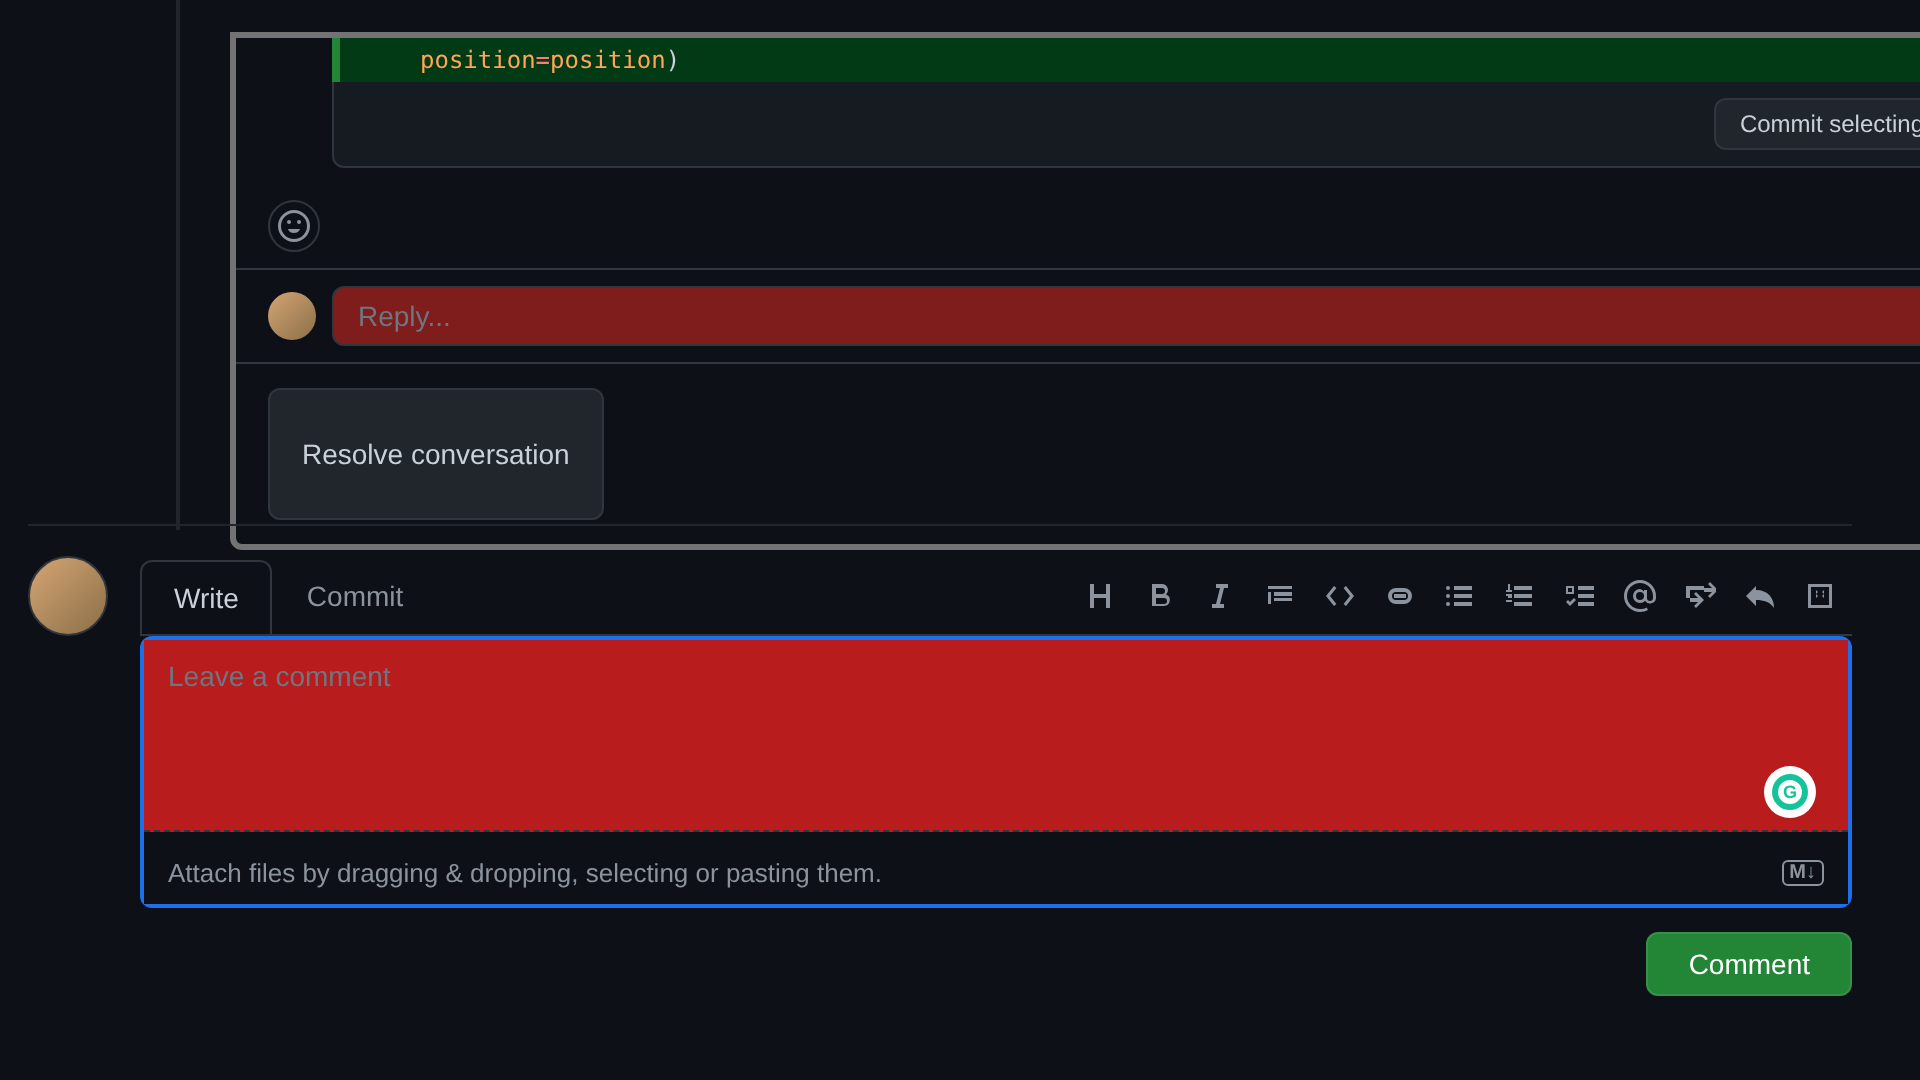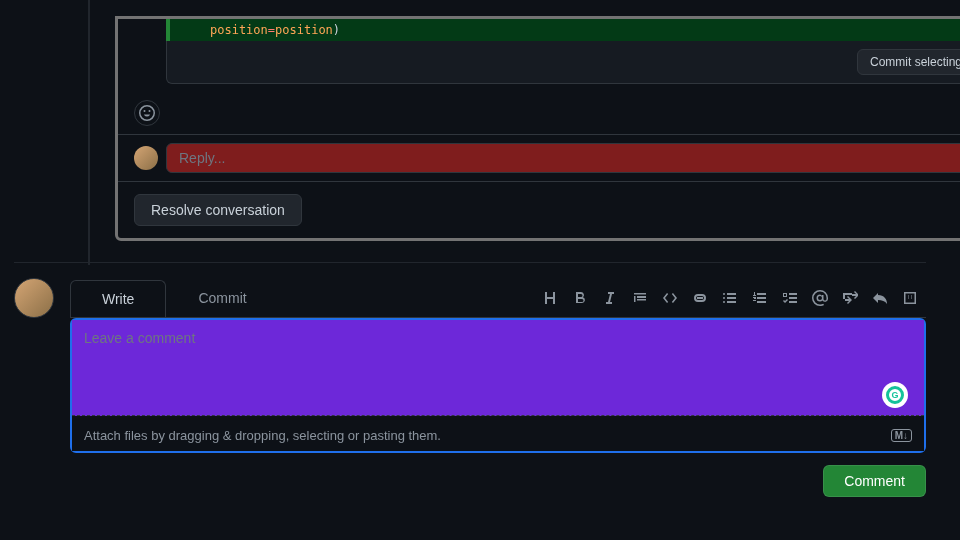--- a/index.html
+++ b/index.html
@@ -11,35 +11,35 @@
 .suggestion-footer { background: #161b22; border: 1px solid #30363d; border-top: none; border-radius: 0 0 6px 6px; padding: 8px; display: flex; justify-content: flex-end; }
 .commit-btn { background: #21262d; border: 1px solid #30363d; border-radius: 6px; padding: 5px 24px 5px 12px; color: #c9d1d9; font-size: 12px; font-weight: 500; cursor: pointer; position: relative; }
 .commit-btn::after { content: ""; position: absolute; right: 8px; top: 50%; transform: translateY(-50%); border: 4px solid transparent; border-top-color: #8b949e; margin-top: 2px; }
 .reaction-row { padding: 8px 16px 8px 16px; }
 .emoji-btn { width: 26px; height: 26px; border-radius: 50%; border: 1px solid #30363d; background: transparent; display: flex; align-items: center; justify-content: center; cursor: pointer; }
 .reply-row { border-top: 1px solid #30363d; padding: 8px 16px; display: flex; align-items: center; gap: 8px; }
 .avatar-sm { width: 24px; height: 24px; border-radius: 50%; background: linear-gradient(135deg,#d4a574,#8b6f47); flex-shrink: 0; }
 .reply-input { flex: 1; background: #7f1d1d; border: 1px solid #30363d; border-radius: 6px; padding: 6px 12px; color: #c9d1d9; font-size: 14px; }
 .reply-input::placeholder { color: #6e7681; }
 .resolve-row { border-top: 1px solid #30363d; padding: 12px 16px; }
-.resolve-btn { background: #21262d; border: 1px solid #30363d; border-radius: 6px; padding: 7px 16px; color: #c9d1d9; font-size: 14px; font-weight: 500; cursor: pointer; }
+.resolve-btn { background: #21262d; border: 1px solid #30363d; border-radius: 6px; padding: 24px 16px; color: #c9d1d9; font-size: 14px; font-weight: 500; cursor: pointer; }
 .divider { position: absolute; left: 14px; top: 262px; width: 912px; height: 1px; background: #21262d; }
 .comment-area { position: absolute; left: 14px; top: 278px; width: 912px; display: flex; gap: 16px; }
 .avatar-lg { width: 40px; height: 40px; border-radius: 50%; background: linear-gradient(135deg,#d4a574,#8b6f47); flex-shrink: 0; border: 1px solid #30363d; }
 .comment-box-wrap { flex: 1; position: relative; }
 .comment-box-wrap::before { content: ""; position: absolute; left: -8px; top: 10px; border: 8px solid transparent; border-right-color: #30363d; }
 .tab-header { display: flex; align-items: center; border-bottom: 1px solid #30363d; height: 40px; }
 .tabs { display: flex; }
-.tab { padding: 10px 31px; font-size: 14px; color: #8b949e; cursor: pointer; border: 1px solid transparent; border-bottom: none; background: transparent; }
+.tab { padding: 10px 16px; font-size: 14px; color: #8b949e; cursor: pointer; border: 1px solid transparent; border-bottom: none; background: transparent; }
 .tab.active { color: #c9d1d9; border-color: #30363d; border-radius: 6px 6px 0 0; background: #0d1117; position: relative; top: 1px; }
 .toolbar { margin-left: auto; display: flex; gap: 14px; padding-right: 8px; }
 .tool-icon { width: 16px; height: 16px; color: #8b949e; cursor: pointer; display: flex; align-items: center; justify-content: center; }
 .comment-body { border: 2px solid #1f6feb; border-radius: 6px; }
 .textarea-wrap { position: relative; }
-.comment-textarea { width: 100%; min-height: 96px; background: #6d28d9; border: none; border-bottom: 1px dashed #30363d; padding: 10px 12px; color: #c9d1d9; font-size: 14px; resize: none; outline: none; font-family: inherit; }
+.comment-textarea { width: 100%; min-height: 96px; background: #b91c1c; border: none; border-bottom: 1px dashed #30363d; padding: 10px 12px; color: #c9d1d9; font-size: 14px; resize: none; outline: none; font-family: inherit; }
 .comment-textarea::placeholder { color: #6e7681; }
 .grammarly { position: absolute; right: 16px; bottom: 12px; width: 26px; height: 26px; border-radius: 50%; background: #fff; display: flex; align-items: center; justify-content: center; }
 .grammarly-inner { width: 18px; height: 18px; border-radius: 50%; border: 3px solid #15c39a; display: flex; align-items: center; justify-content: center; color: #15c39a; font-size: 9px; font-weight: bold; }
 .attach-row { padding: 8px 12px; display: flex; justify-content: space-between; align-items: center; font-size: 13px; color: #8b949e; background: #0d1117; }
 .md-badge { font-size: 10px; border: 1px solid #8b949e; border-radius: 3px; padding: 0 3px; font-weight: bold; }
 .footer-row { display: flex; justify-content: flex-end; margin-top: 12px; }
 .comment-btn-primary { background: #238636; border: 1px solid rgba(240,246,252,0.1); border-radius: 6px; padding: 7px 20px; color: #ffffff; font-size: 14px; font-weight: 500; cursor: pointer; }
 svg { fill: currentColor; }
 .param { color: #ffa657; }
 .op { color: #ff7b72; }

